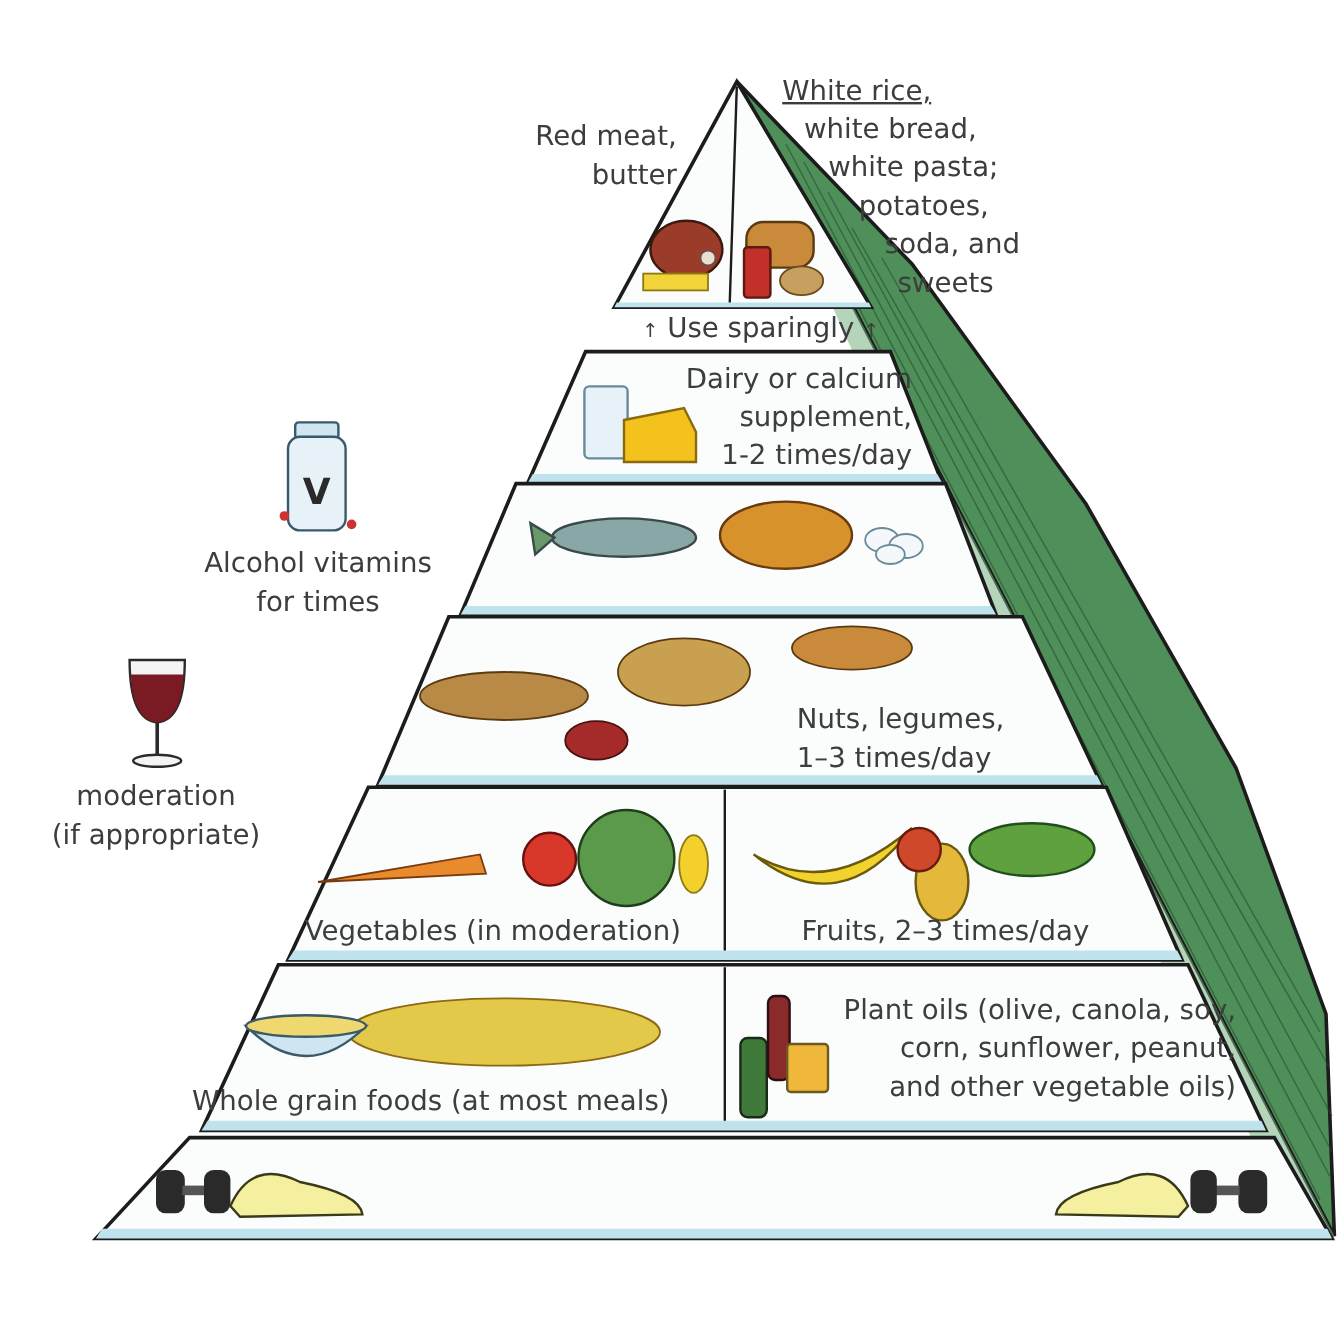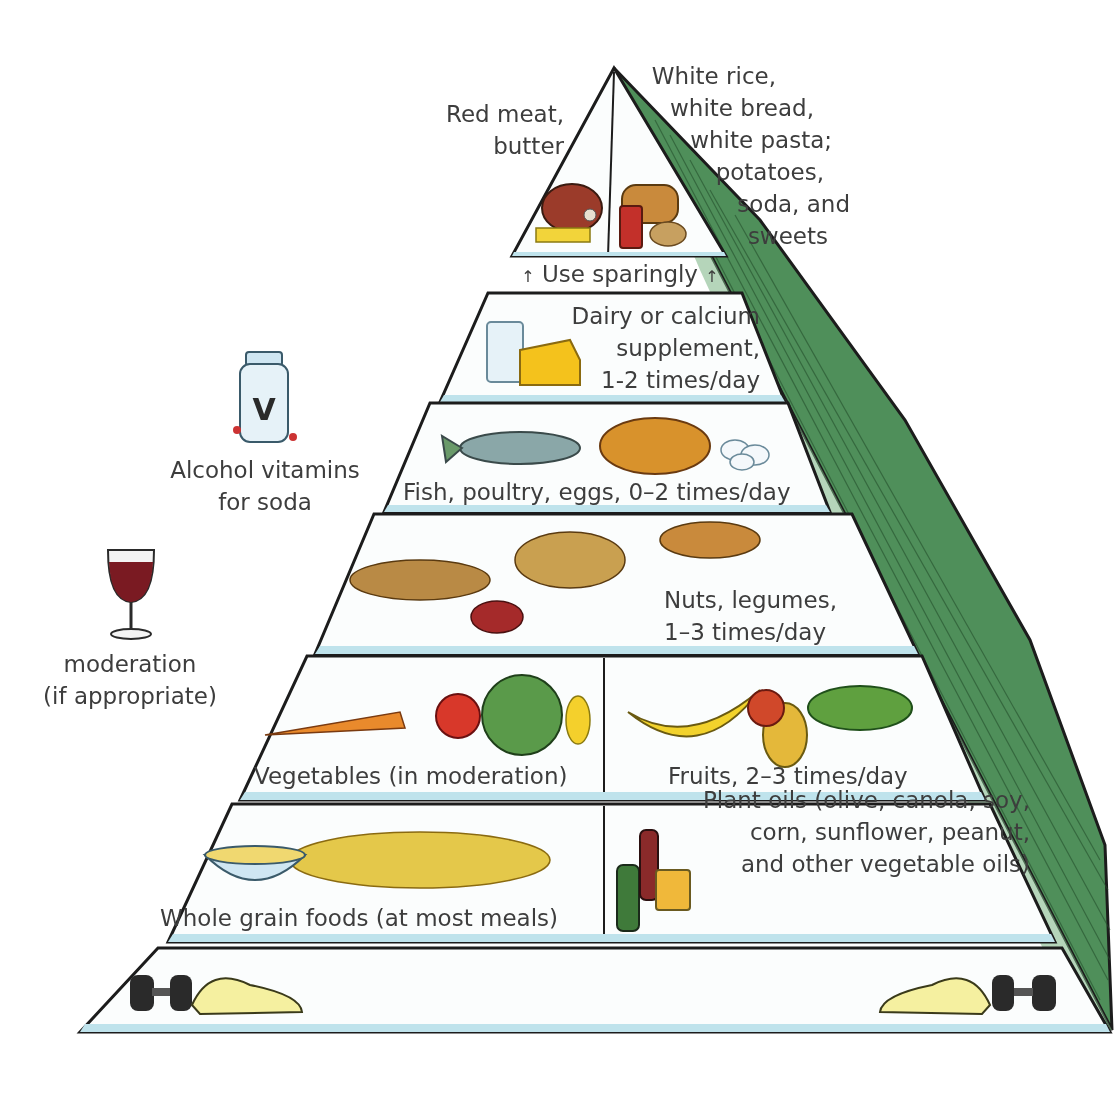--- a/index.html
+++ b/index.html
@@ -130,55 +130,54 @@
     </g>
     <text x="264" y="420" text-anchor="middle" font-size="30" font-weight="bold" fill="#2a2a2a">V</text>
   </svg>
 
   
   <div class="lbl rgt" style="left:420px; top:98px; width:144px;">
     <span class="line">Red meat,</span>
     <span class="line">butter</span>
   </div>
   <div class="lbl rgt" style="left:630px; top:60px; width:232px;">
-    <span class="line" style="margin-right:86px;">White rice,</span>
+    <span class="line" style="margin-right:86px;text-decoration:underline;">White rice,</span>
     <span class="line" style="margin-right:48px;text-align:right;">white bread,</span>
     <span class="line" style="margin-right:30px;">white pasta;</span>
     <span class="line" style="margin-right:38px;">potatoes,</span>
     <span class="line" style="margin-right:12px;">soda, and</span>
     <span class="line" style="margin-right:34px;">sweets</span>
   </div>
-  <div class="lbl ctr" style="left:510px; top:258px; width:220px;">
+  <div class="lbl ctr" style="left:524px; top:258px; width:220px;">
     <span style="font-size:16px;">↑</span>
     <span>Use sparingly</span>
     <span style="font-size:16px;">↑</span>
   </div>
 
   
   <div class="lbl rgt" style="left:520px; top:300px; width:240px;">
     <span class="line">Dairy or calcium</span>
     <span class="line">supplement,</span>
     <span class="line">1-2 times/day</span>
   </div>
-  <div class="lbl" style="left:403px; top:476px;">Fish, poultry, eggs, 0–2 times/day</div>
   <div class="lbl lft" style="left:664px; top:584px;">
     <span class="line">Nuts, legumes,</span>
     <span class="line">1–3 times/day</span>
   </div>
   <div class="lbl" style="left:254px; top:760px;">Vegetables (in moderation)</div>
   <div class="lbl" style="left:668px; top:760px;">Fruits, 2–3 times/day</div>
   <div class="lbl" style="left:160px; top:902px;">Whole grain foods (at most meals)</div>
-  <div class="lbl rgt" style="left:650px; top:784px; width:380px;">
+  <div class="lbl rgt" style="left:650px; top:826px; width:380px;">
     <span class="line">Plant oils (olive, canola, soy,</span>
     <span class="line">corn, sunflower, peanut,</span>
     <span class="line">and other vegetable oils)</span>
   </div>
 
   
   <div class="lbl ctr" style="left:150px; top:454px; width:230px;">
     <span class="line">Alcohol vitamins</span>
-    <span class="line">for soda</span>
+    <span class="line">for times</span>
   </div>
   <div class="lbl ctr" style="left:30px; top:648px; width:200px;">
     <span class="line">moderation</span>
     <span class="line">(if appropriate)</span>
   </div>
 </div>
 
 </body></html>

